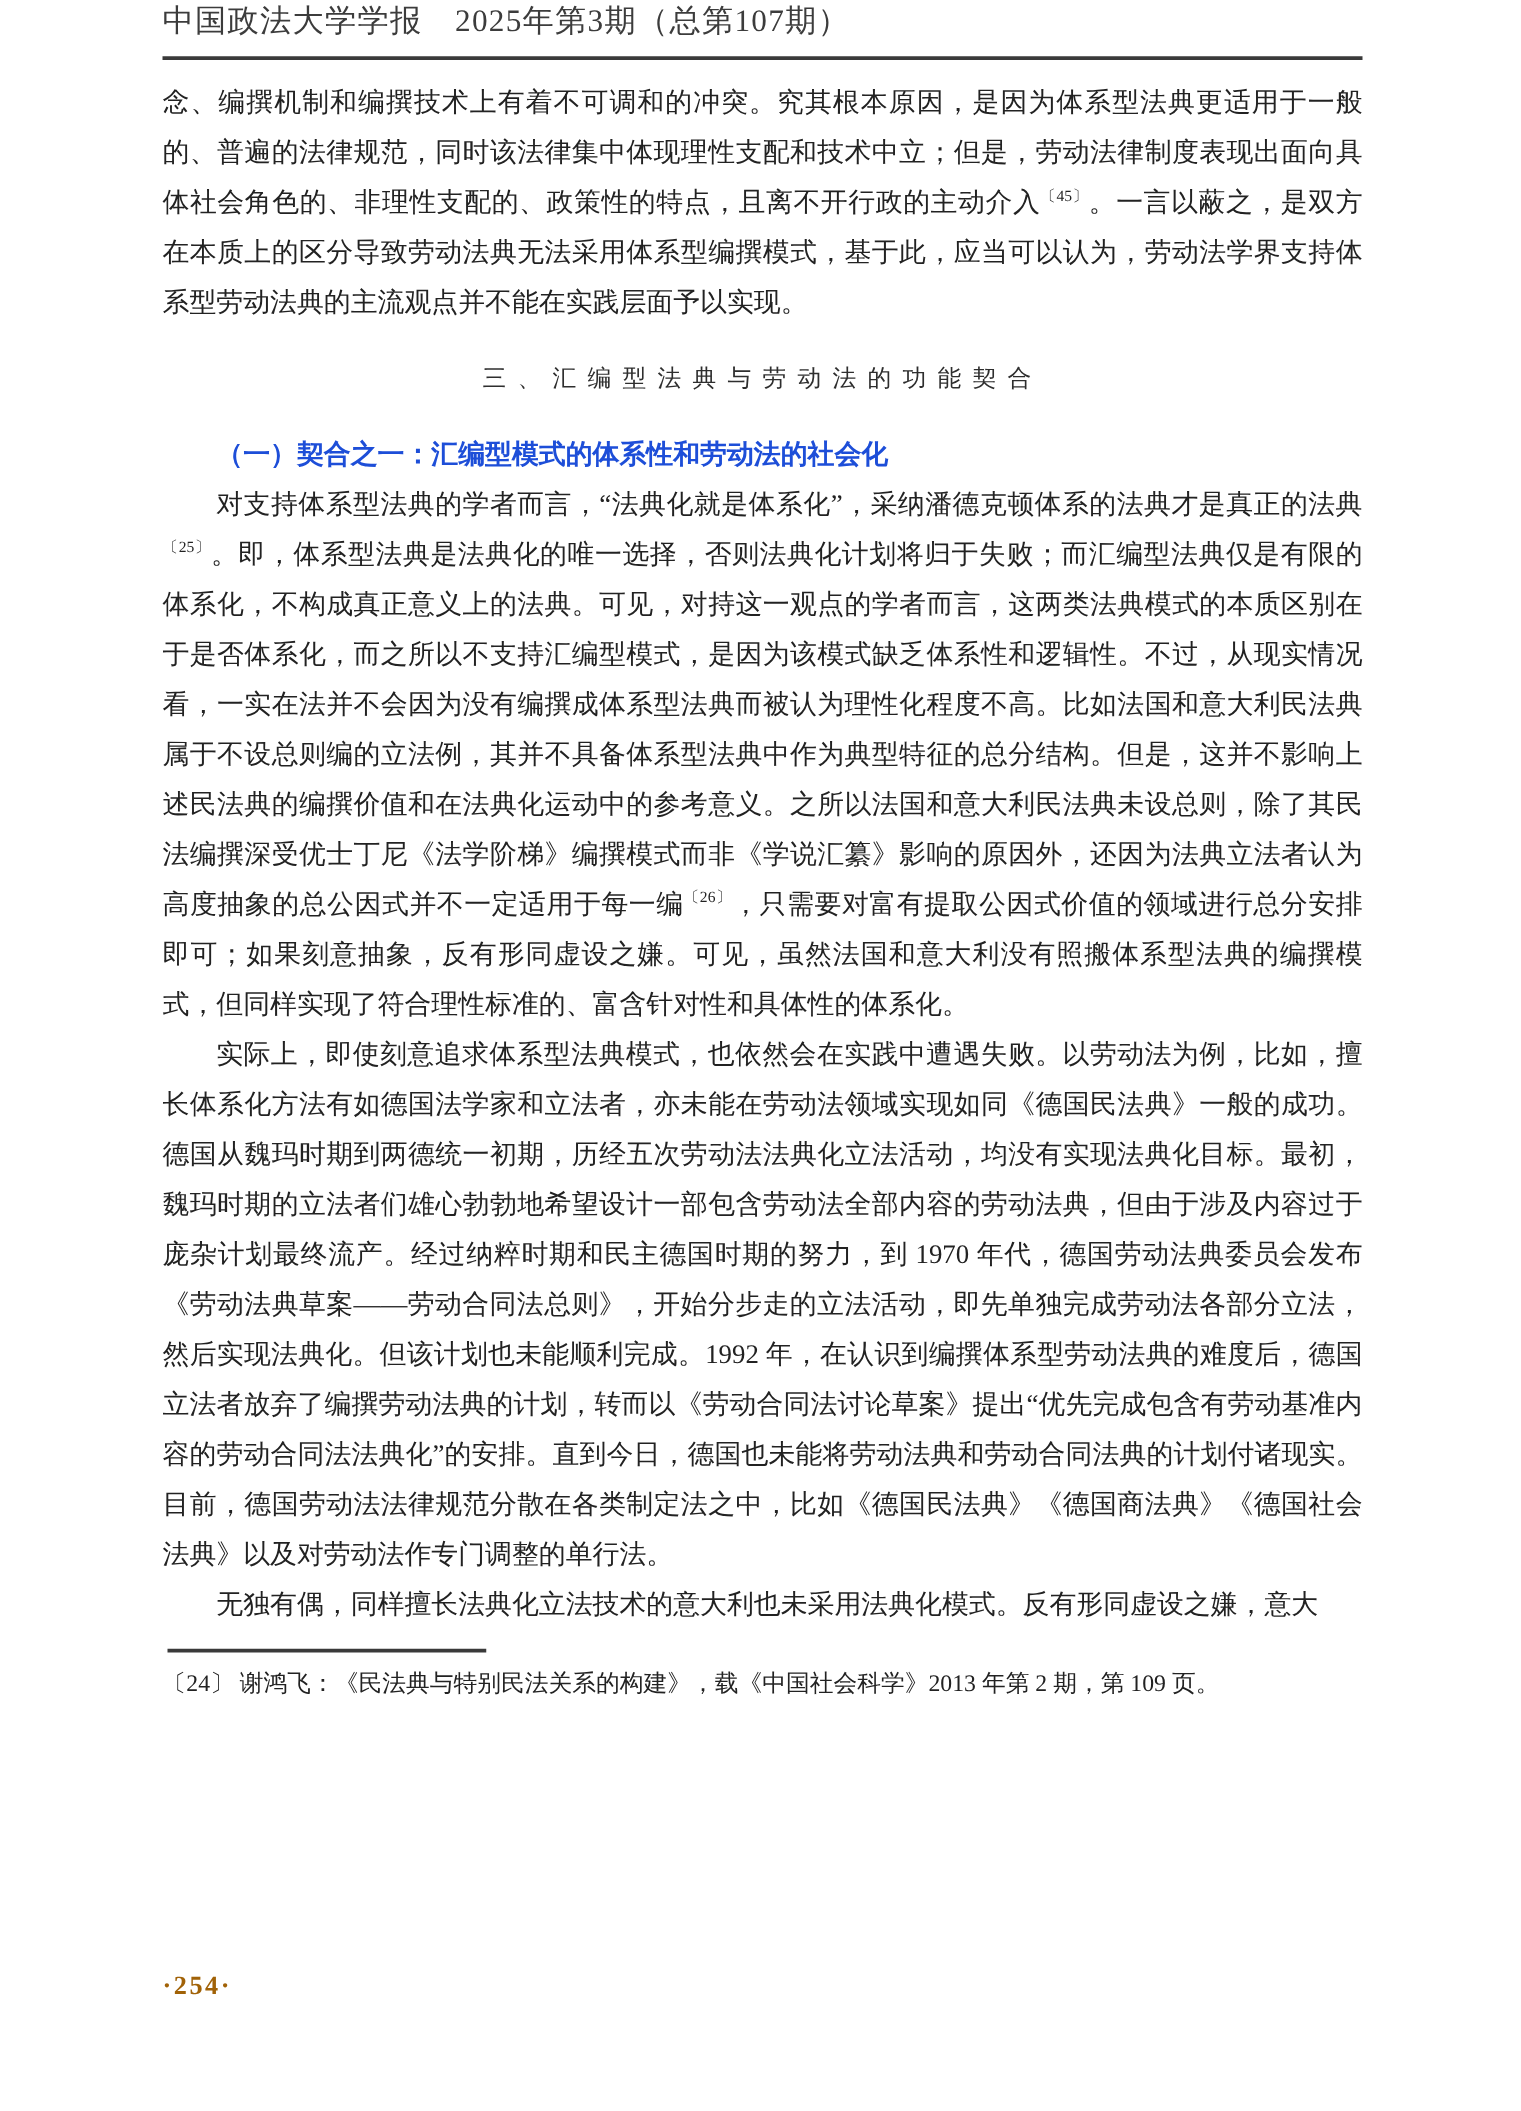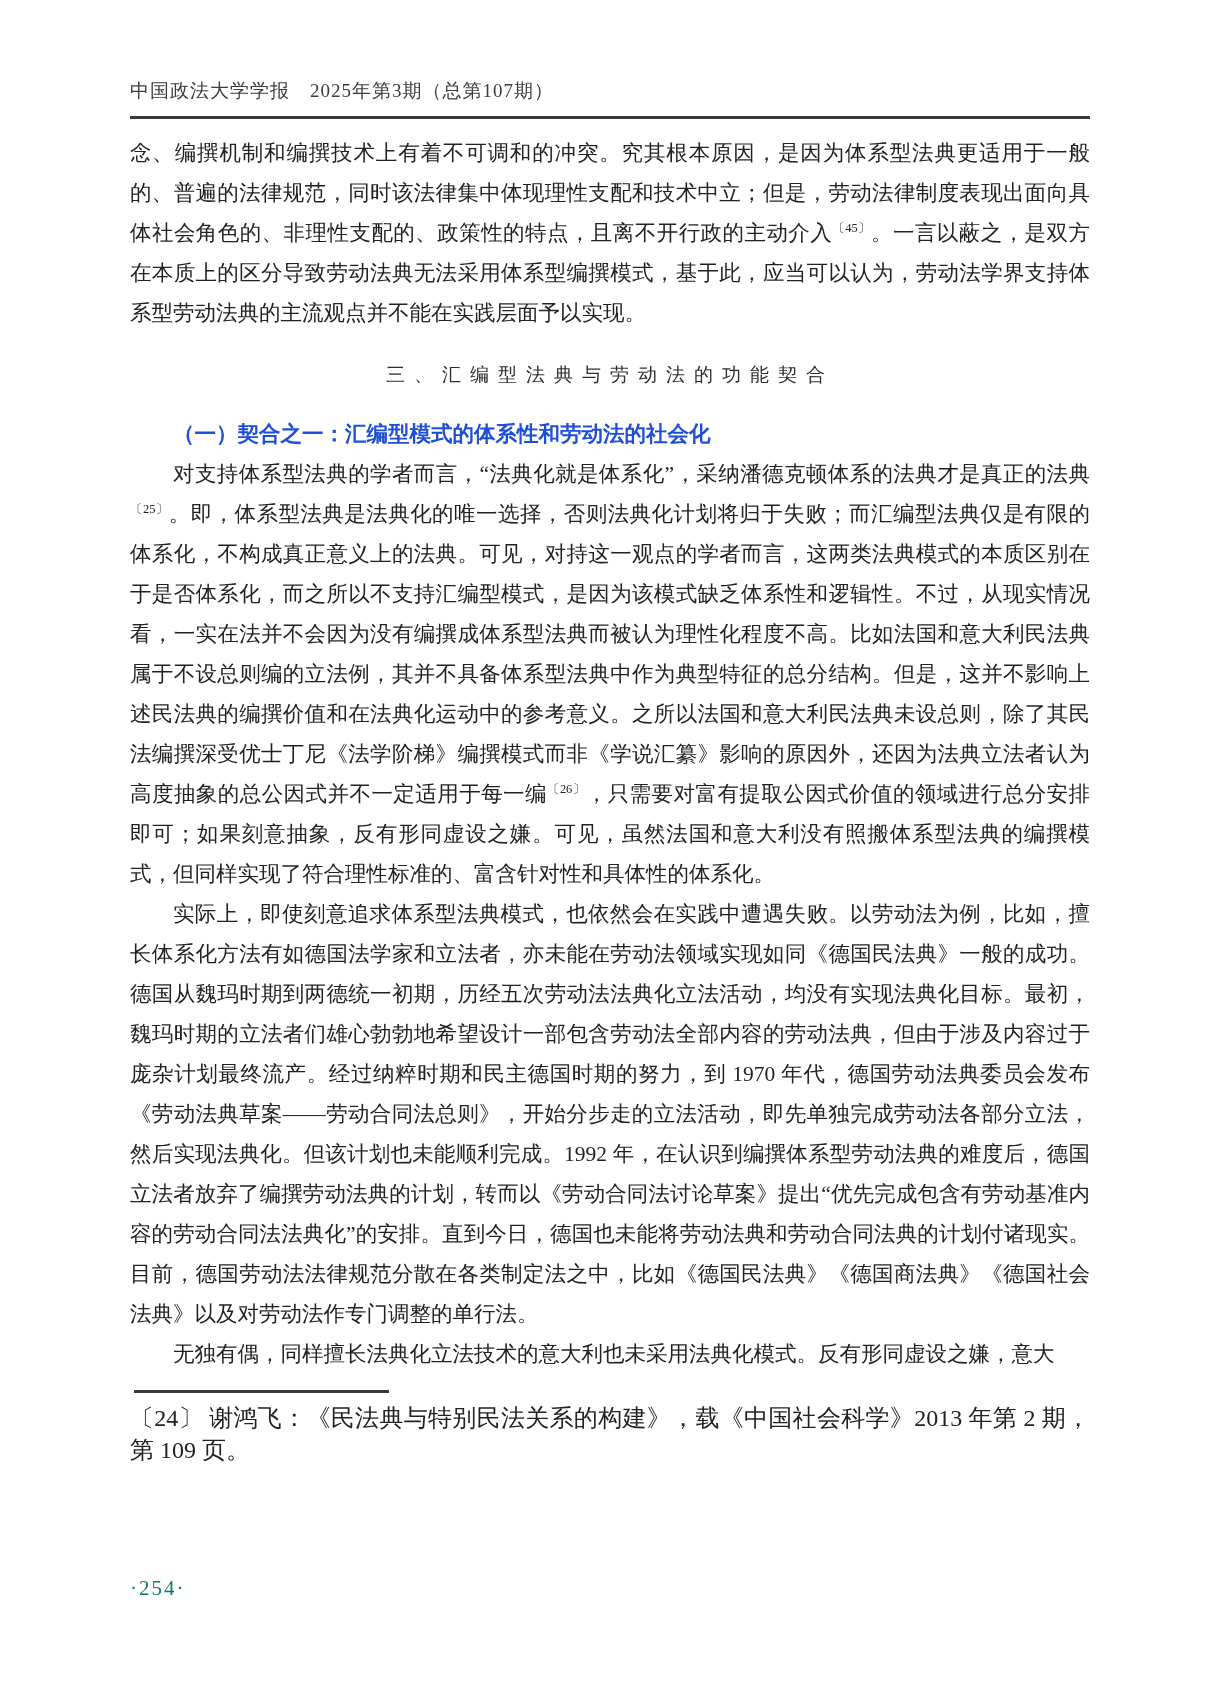--- a/index.html
+++ b/index.html
@@ -11,22 +11,21 @@
     position:relative;
     overflow:hidden;
   }
   .page{
     position:absolute;inset:0;
     padding:0 127px 0 130px;
     box-sizing:border-box;
   }
   
   .runhead{
-    padding-top:78px;
-    font-size:19px;
+    font-size:25px;
     color:#3c3c3c;
     letter-spacing:1px;
   }
   .runhead-rule{
     margin-top:12px;
     border:0;
     border-top:3px solid #3a3a3a;
     height:0;
   }
   
@@ -64,35 +63,36 @@
   .footnotes{
     margin-top:16px;
   }
   .fn-rule{
     border:0;
     border-top:3px solid #3a3a3a;
     width:255px;
     margin:0 0 10px 4px;
   }
   .fn{
-    font-size:24px;
+    font-size:19px;
     line-height:31.5px;
     color:#222;
     text-align:justify;
     margin:0;
   }
   .fn i{font-family:"Liberation Serif","DejaVu Serif",serif;}
   
   .folio{
     position:absolute;
     left:130px;
     top:1576px;
     font-size:21px;
-    color:#0f766e;
+    color:#a16207;
     letter-spacing:2px;
+    font-weight:bold;
   }
 </style>
 </head>
 <body>
 
 <div class="page">
 
   <div class="runhead">中国政法大学学报　2025年第3期（总第107期）</div>
   <hr class="runhead-rule">
 

